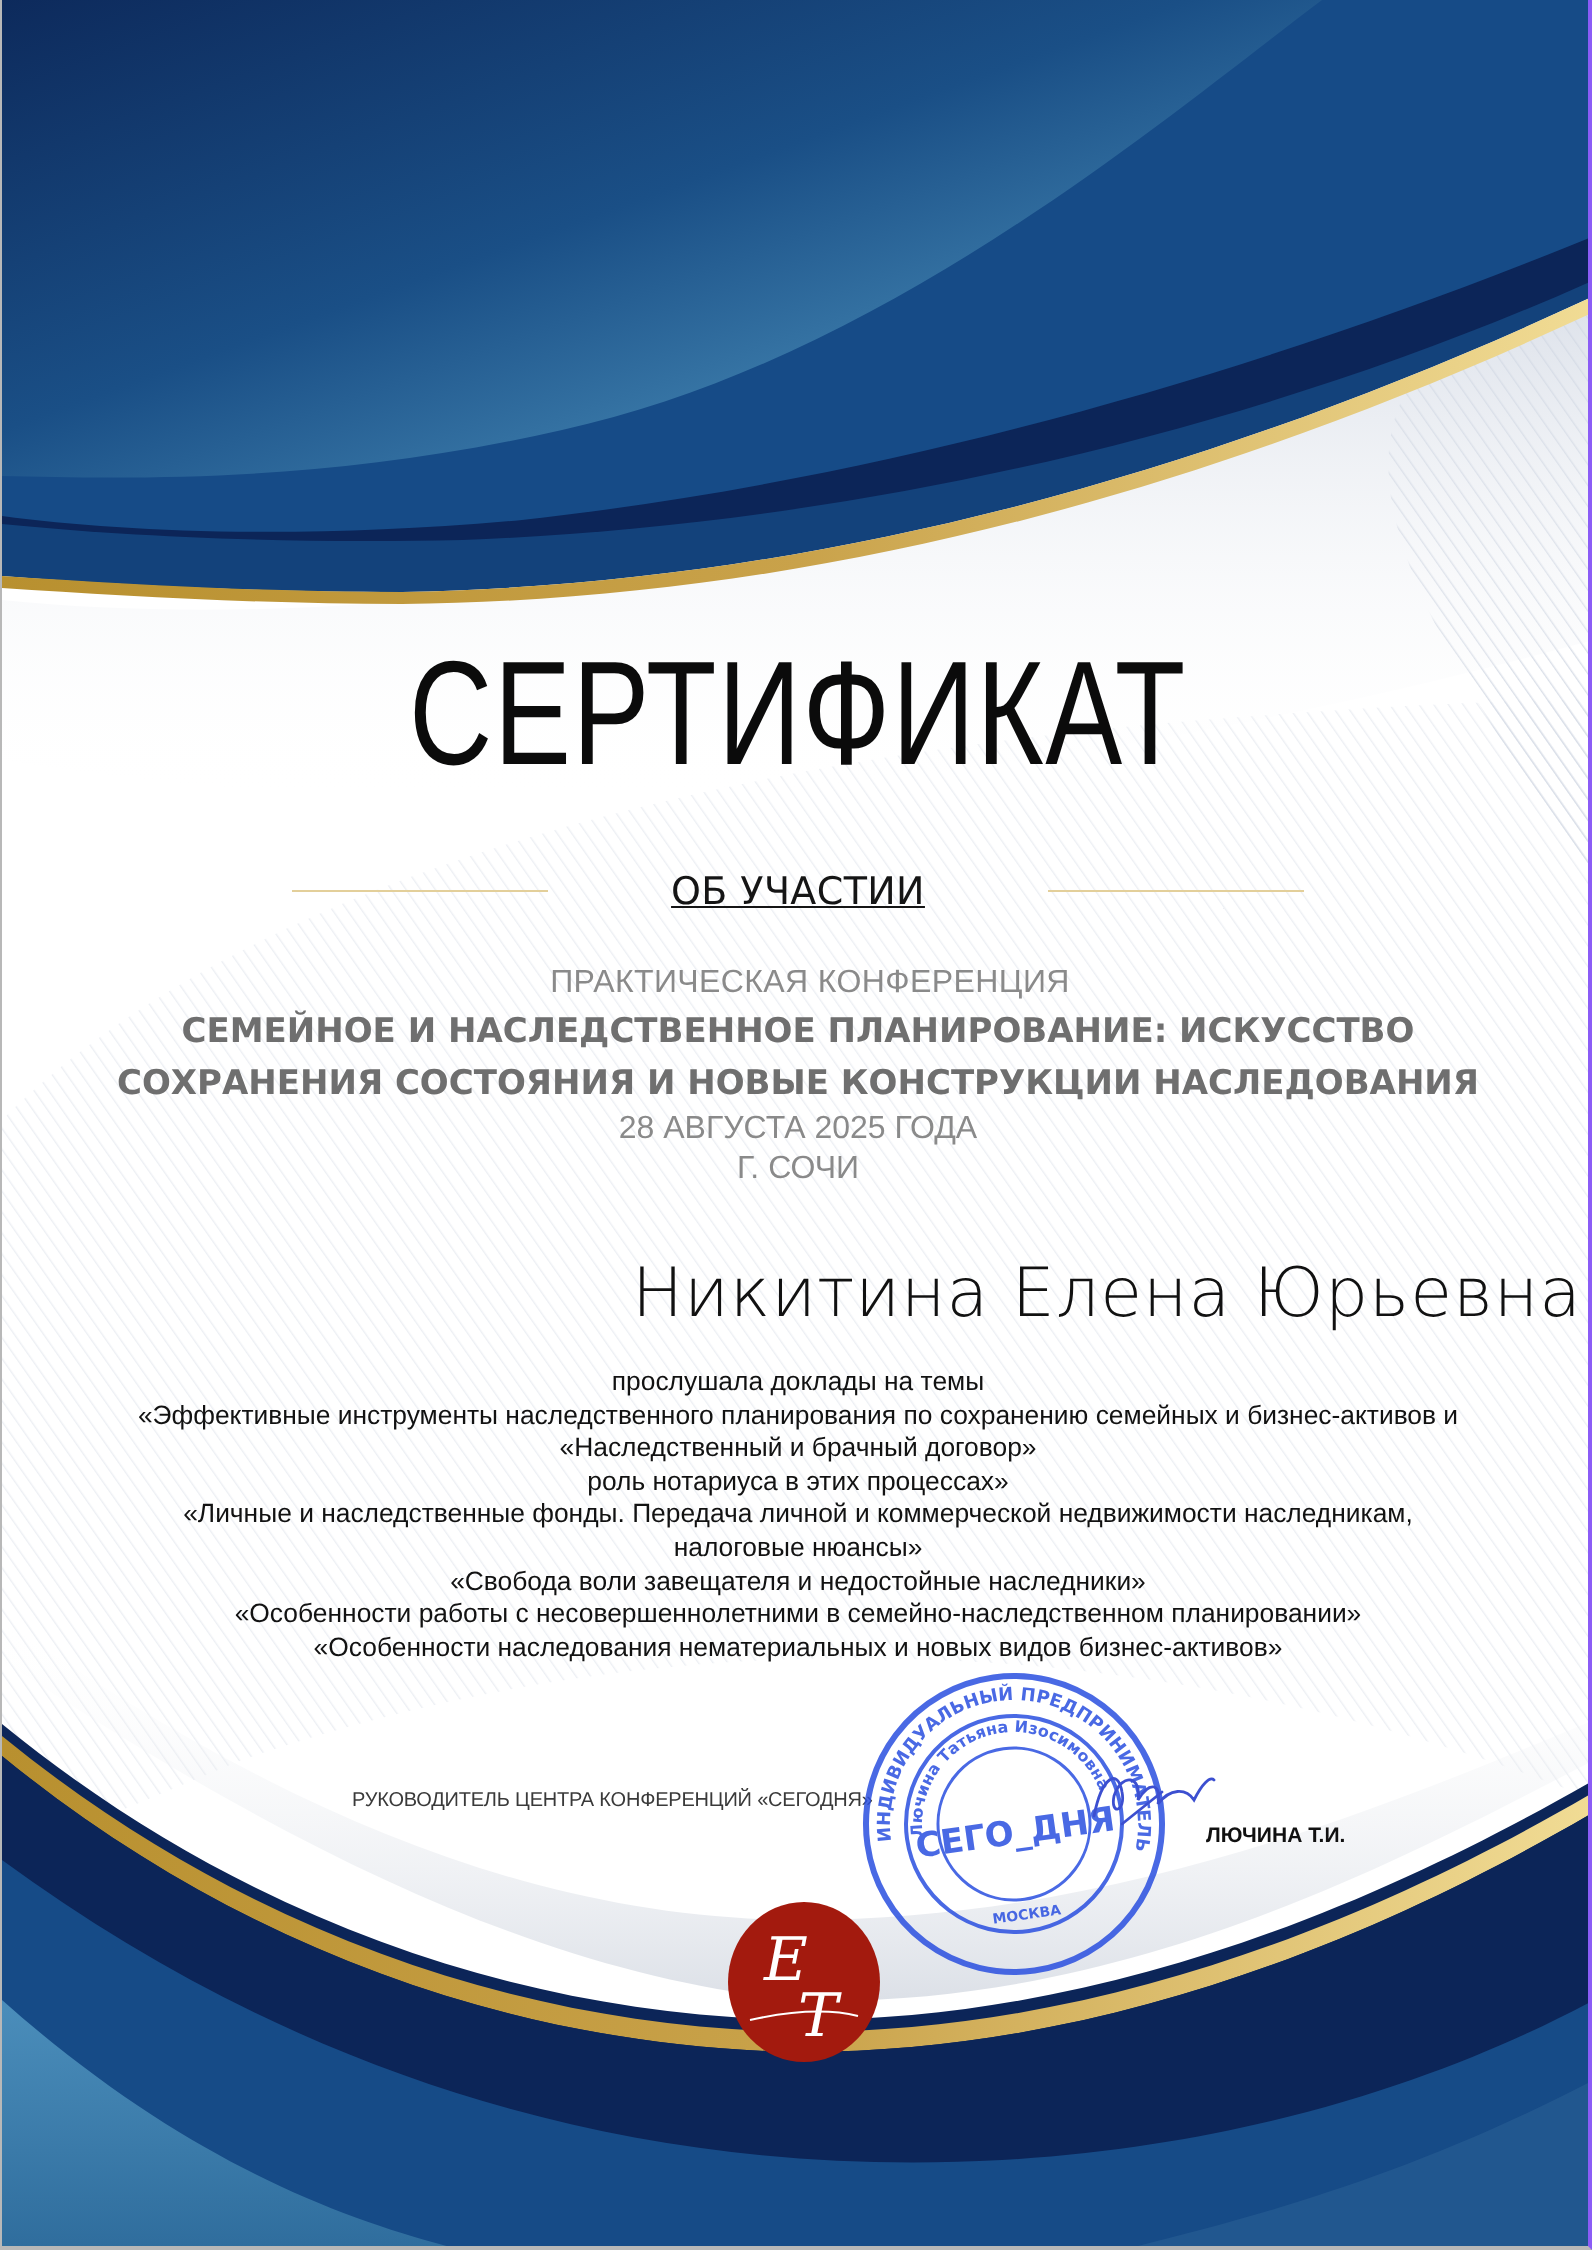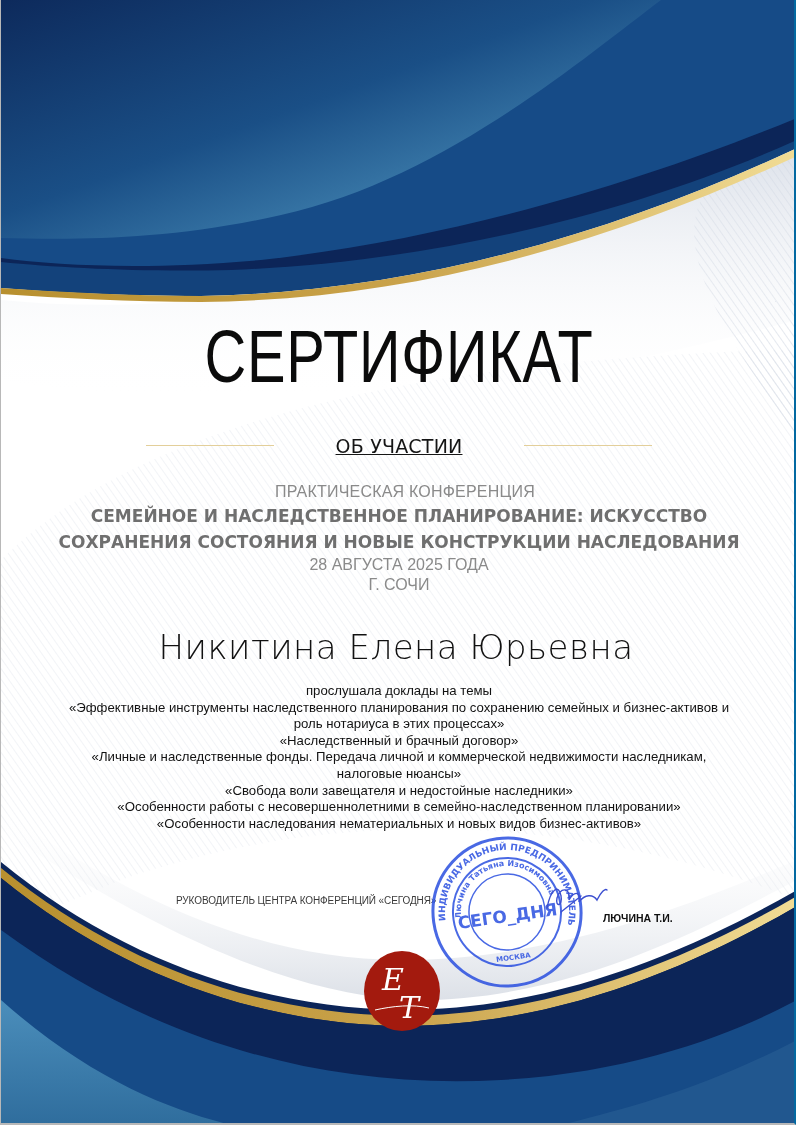--- a/index.html
+++ b/index.html
@@ -1,33 +1,33 @@
 <!DOCTYPE html>
 <html><head>
 <meta charset="utf-8">
 <style>
   html, body { margin: 0; padding: 0; background: #ffffff; }
   body { width: 796px; height: 1125px; position: relative; overflow: hidden; font-family: "DejaVu Sans", sans-serif; }
-  .page { position: absolute; left: 0; top: 0; width: 796px; height: 1125px; background: #ffffff; overflow: hidden; border-left: 1px solid #b8b8b8; border-right: 2px solid #0369a1; border-bottom: 2px solid #b8b8b8; box-sizing: border-box; }
+  .page { position: absolute; left: 0; top: 0; width: 796px; height: 1125px; background: #ffffff; overflow: hidden; border-left: 1px solid #b8b8b8; border-right: 2px solid #8b5cf6; border-bottom: 2px solid #b8b8b8; box-sizing: border-box; }
   .bg { position: absolute; left: 0; top: 0; width: 796px; height: 1125px; }
   .content { position: absolute; left: 0; top: 0; width: 796px; height: 1125px; }
 
   .title { position: absolute; left: 0; width: 796px; top: 312px; text-align: center; font-family: "Liberation Sans", sans-serif; font-size: 74px; line-height: 90px; color: #0b0b0b; letter-spacing: 1px; transform: scaleX(0.78); transform-origin: 398px 50%; font-weight: normal; }
   .subtitle-row { position: absolute; top: 432px; left: 0; width: 796px; height: 30px; }
   .rule { position: absolute; top: 13px; height: 1px; background: #e3cf9a; }
   .rule.left { left: 145px; width: 128px; }
   .rule.right { left: 523px; width: 128px; }
   .subtitle { position: absolute; left: 0; width: 796px; top: 0; text-align: center; font-family: "DejaVu Sans", sans-serif; font-size: 19px; line-height: 28px; color: #151515; letter-spacing: 0.2px; text-decoration: underline; }
 
   .conf { position: absolute; left: 0; width: 796px; top: 481px; text-align: center; }
   .conf-label { font-family: "Liberation Sans", sans-serif; font-size: 16px; line-height: 22px; color: #8a8a8a; letter-spacing: 0.2px; padding-left: 12px; }
   .conf-title { font-family: "DejaVu Sans", sans-serif; font-weight: bold; font-size: 17px; line-height: 26px; color: #6f6f6f; }
   .conf-date, .conf-city { font-family: "Liberation Sans", sans-serif; font-size: 16px; line-height: 20px; color: #8a8a8a; }
 
-  .name { position: absolute; left: 0; width: 790px; top: 624px; text-align: center; font-family: "DejaVu Sans", sans-serif; font-weight: 200; font-size: 34px; line-height: 46px; color: #111; letter-spacing: 0.5px; }
+  .name { position: absolute; left: 0; width: 790px; top: 624px; text-align: right; font-family: "DejaVu Sans", sans-serif; font-weight: 200; font-size: 34px; line-height: 46px; color: #111; letter-spacing: 0.5px; }
 
   .topics { position: absolute; left: 30px; width: 736px; top: 683px; text-align: center; font-family: "Liberation Sans", sans-serif; font-size: 13.2px; line-height: 16.6px; color: #121212; }
   .topics div { margin: 0; }
 
   .sig-row { position: absolute; top: 894px; left: 0; width: 688px; height: 20px; }
   .sig-role { position: absolute; left: 175px; top: 1px; font-family: "Liberation Sans", sans-serif; font-size: 10px; color: #3a3a3a; letter-spacing: -0.1px; }
   .sig-name { position: absolute; left: 602px; top: 18px; font-family: "Liberation Sans", sans-serif; font-weight: bold; font-size: 10.5px; color: #111; }
 
   .stamp { position: absolute; left: 428px; top: 832px; width: 156px; height: 160px; }
   .signature { position: absolute; left: 540px; top: 878px; width: 70px; height: 40px; }
@@ -108,22 +108,22 @@
       <div class="conf-title">СОХРАНЕНИЯ СОСТОЯНИЯ И НОВЫЕ КОНСТРУКЦИИ НАСЛЕДОВАНИЯ</div>
       <div class="conf-date">28 АВГУСТА 2025 ГОДА</div>
       <div class="conf-city">Г. СОЧИ</div>
     </div>
 
     <div class="name">Никитина Елена Юрьевна</div>
 
     <div class="topics">
       <div>прослушала доклады на темы</div>
       <div>«Эффективные инструменты наследственного планирования по сохранению семейных и бизнес-активов и</div>
+      <div>«Наследственный и брачный договор»</div>
       <div>роль нотариуса в этих процессах»</div>
-      <div>«Наследственный и брачный договор»</div>
       <div>«Личные и наследственные фонды. Передача личной и коммерческой недвижимости наследникам,</div>
       <div>налоговые нюансы»</div>
       <div>«Свобода воли завещателя и недостойные наследники»</div>
       <div>«Особенности работы с несовершеннолетними в семейно-наследственном планировании»</div>
       <div>«Особенности наследования нематериальных и новых видов бизнес-активов»</div>
     </div>
 
     <div class="sig-row">
       <span class="sig-role">РУКОВОДИТЕЛЬ ЦЕНТРА КОНФЕРЕНЦИЙ «СЕГОДНЯ»</span>
       <span class="sig-name">ЛЮЧИНА Т.И.</span>

